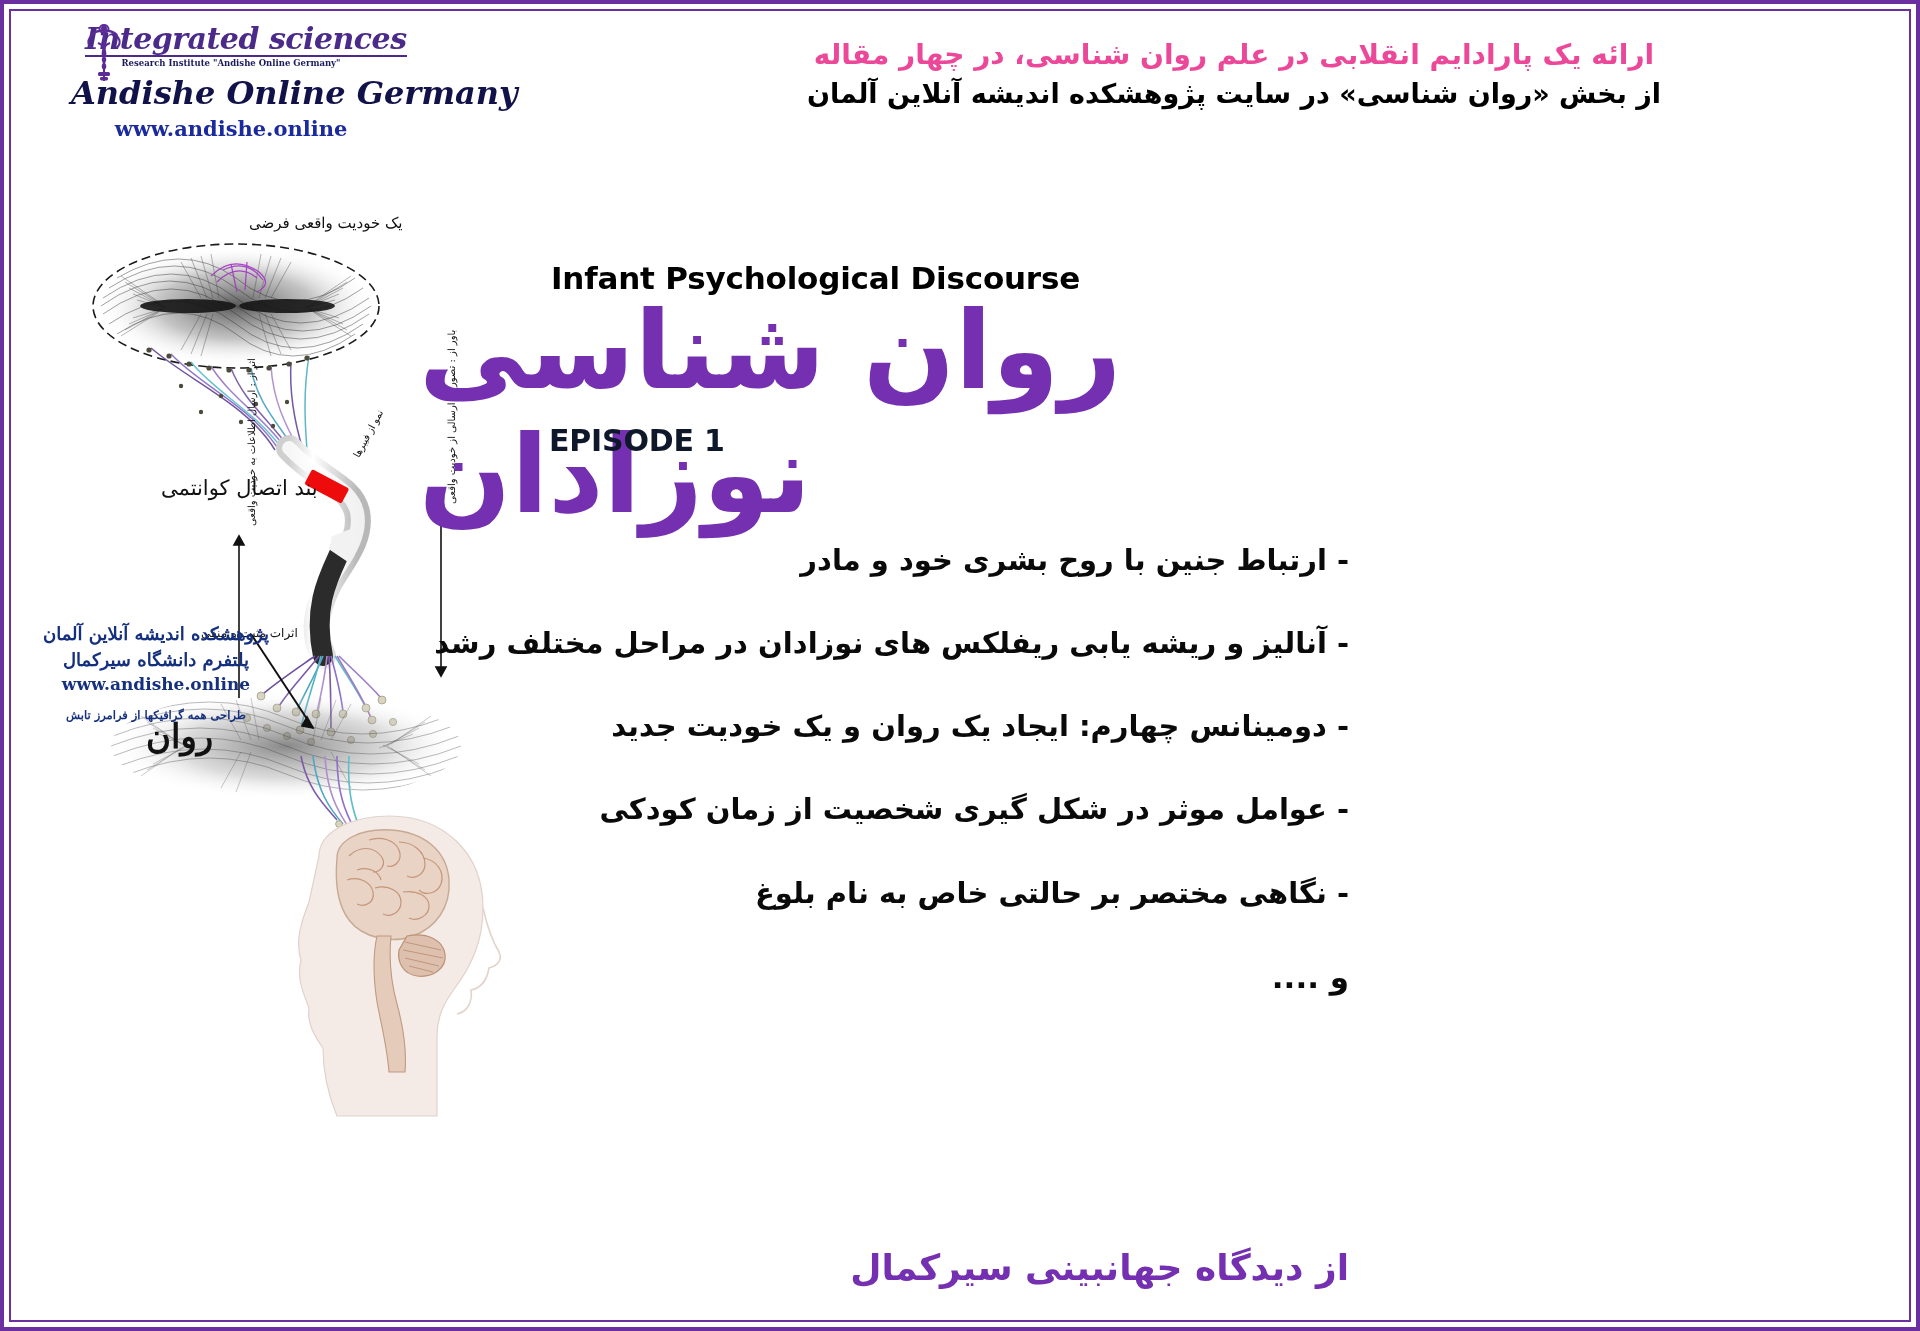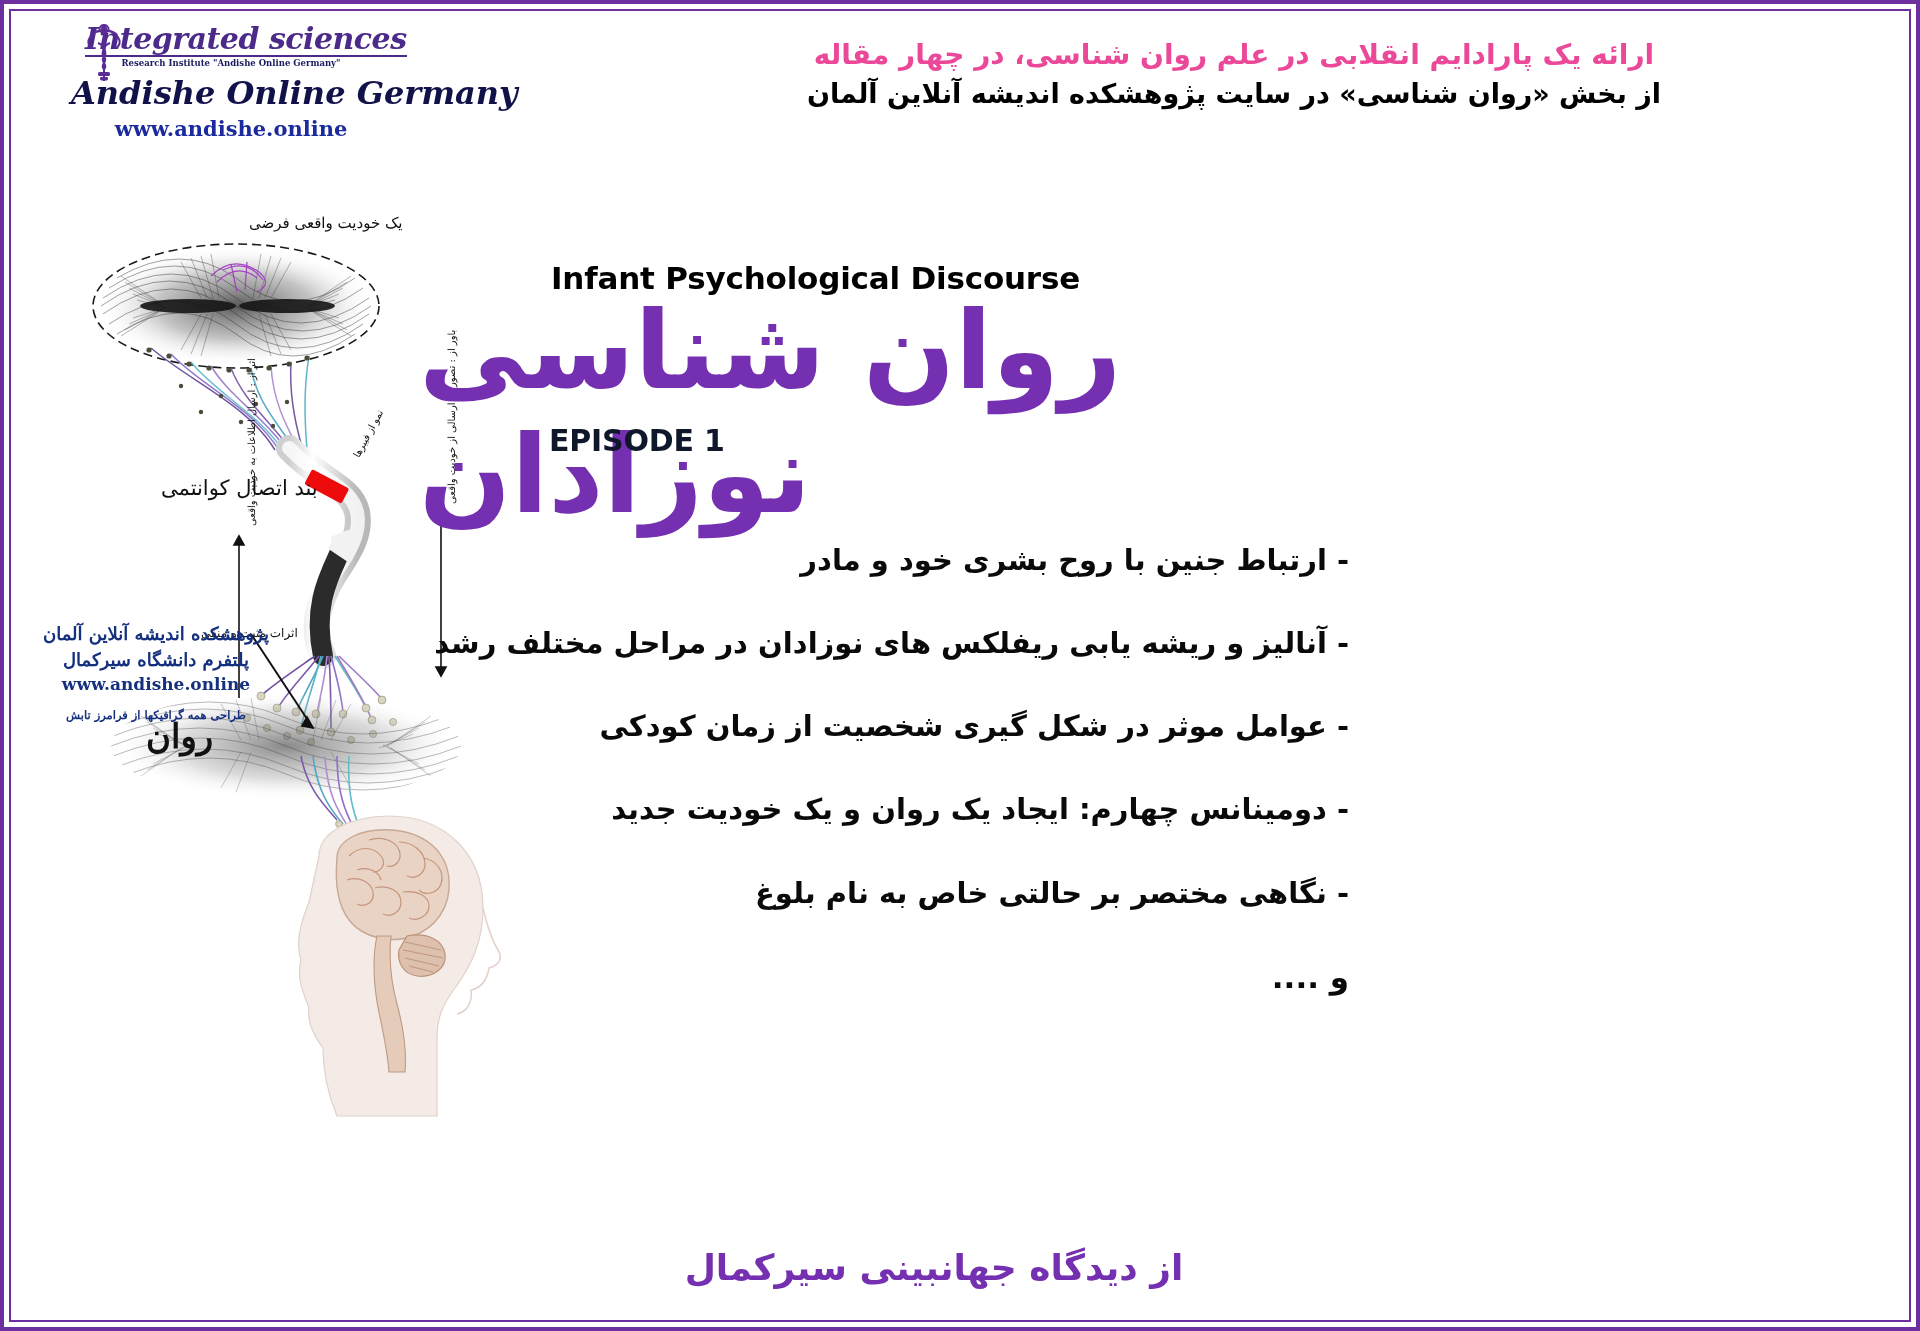--- a/index.html
+++ b/index.html
@@ -111,21 +111,21 @@
     direction:rtl;text-align:right;
   }
   .bullet{
     font-size:29px;font-weight:bold;color:#0a0a0a;
     line-height:1.35;margin-bottom:44px;white-space:nowrap;
     text-align:right;
   }
   .bullet.last{font-size:31px;margin-bottom:0;}
 
   #footer-line{
-    position:absolute;right:560px;top:1236px;width:830px;text-align:center;
+    position:absolute;right:560px;top:1236px;width:830px;
     font-size:36px;font-weight:bold;color:#7430b0;direction:rtl;
   }
 
   
   svg{display:block;}
 </style>
 </head>
 <body>
 
 <div id="poster">
@@ -447,22 +447,22 @@
       <div class="c-design">طراحی همه گرافیکها از فرامرز تابش</div>
     </div>
 
     <div id="eyebrow">Infant Psychological Discourse</div>
     <div id="main-title">روان شناسی نوزادان</div>
     <div id="episode">EPISODE 1</div>
 
     <div id="bullets">
       <div class="bullet">- ارتباط جنین با روح بشری خود و مادر</div>
       <div class="bullet">- آنالیز و ریشه یابی ریفلکس های نوزادان در مراحل مختلف رشد</div>
+      <div class="bullet">- دومینانس چهارم:  ایجاد یک روان و یک خودیت جدید</div>
       <div class="bullet">- عوامل موثر در شکل گیری شخصیت از زمان کودکی</div>
-      <div class="bullet">- دومینانس چهارم:  ایجاد یک روان و یک خودیت جدید</div>
       <div class="bullet">- نگاهی مختصر بر حالتی خاص به نام بلوغ</div>
       <div class="bullet last">و ....</div>
     </div>
 
     <div id="footer-line">از دیدگاه جهانبینی سیرکمال</div>
 
   </div>
 </div>
 
 </body></html>

